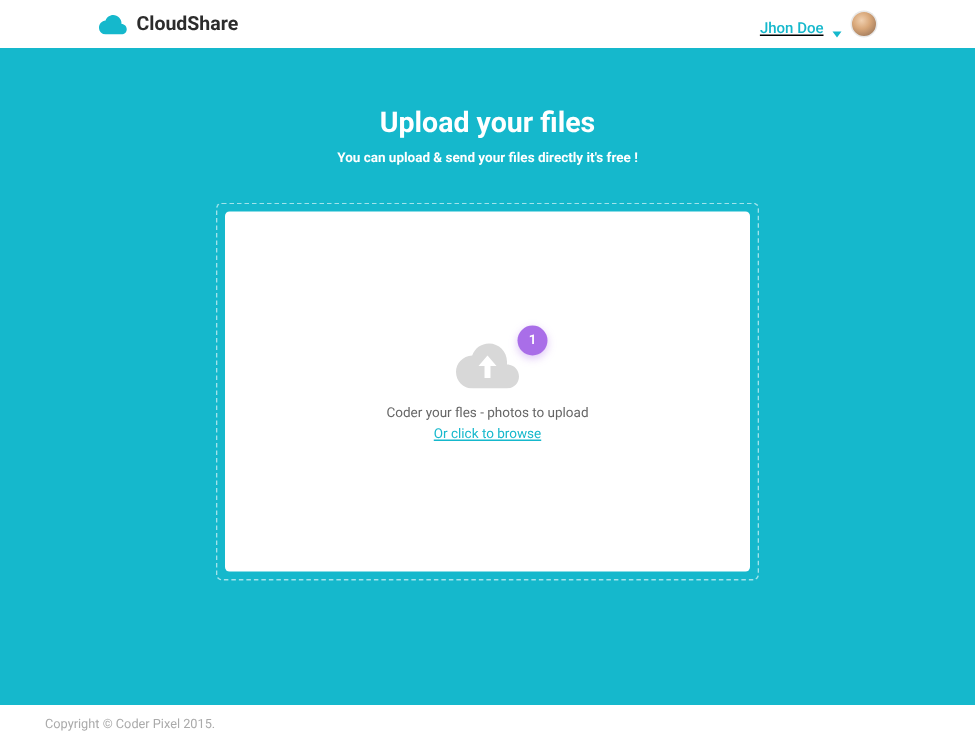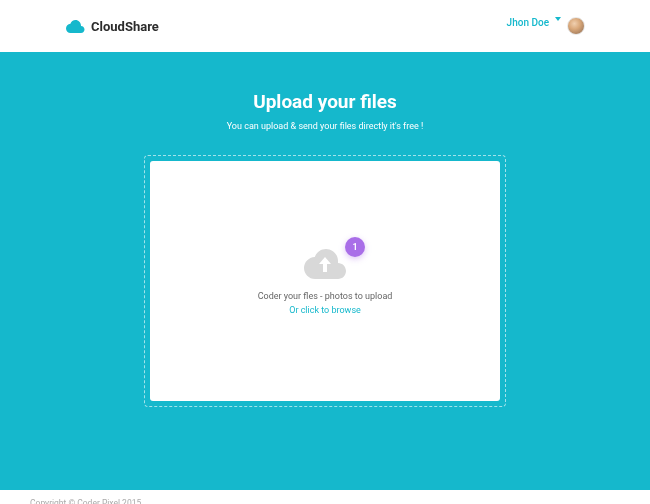--- a/index.html
+++ b/index.html
@@ -4,43 +4,44 @@
   <style>
     * { margin: 0; padding: 0; box-sizing: border-box; }
     body {
       font-family: -apple-system, BlinkMacSystemFont, "Segoe UI", Roboto, Arial, sans-serif;
       background: #fff;
       width: 650px;
       height: 504px;
       overflow: hidden;
     }
     .header {
-      height: 52px;
+      height: 32px;
       background: #fff;
       display: flex;
       align-items: center;
       justify-content: space-between;
       padding: 0 65px;
     }
     .logo-wrap {
       display: flex;
       align-items: center;
       gap: 6px;
     }
     .logo-icon svg { display: block; }
     .logo-text {
       font-size: 13px;
       font-weight: 700;
       color: #2c2c2c;
     }
     .user-menu {
       display: flex;
-      align-items: flex-start;
+      align-items: flex-end;
       gap: 6px;
       cursor: pointer;
+      text-decoration: underline;
     }
     .user-name {
       font-size: 10px;
       color: #15b8cc;
       font-weight: 500;
     }
     .caret {
       width: 0; height: 0;
       border-left: 3px solid transparent;
       border-right: 3px solid transparent;
@@ -61,21 +62,21 @@
     }
     .hero-title {
       color: #fff;
       font-size: 19px;
       font-weight: 700;
       margin-bottom: 8px;
     }
     .hero-subtitle {
       color: #fff;
       font-size: 9px;
-      font-weight: 400;
+      font-weight: 700;
       margin-bottom: 30px;
     }
     .upload-box {
       width: 350px;
       height: 240px;
       background: #fff;
       margin: 0 auto;
       border-radius: 3px;
       padding: 10px;
       position: relative;
@@ -119,20 +120,21 @@
       box-shadow: 0 2px 6px rgba(169,110,232,0.4);
     }
     .drag-text {
       font-size: 9px;
       color: #666;
     }
     .browse-link {
       font-size: 9px;
       color: #15b8cc;
       cursor: pointer;
+      text-decoration: underline;
     }
     .footer {
       height: 26px;
       background: #fff;
       display: flex;
       align-items: center;
       padding: 0 30px;
     }
     .footer-text {
       font-size: 8.5px;

